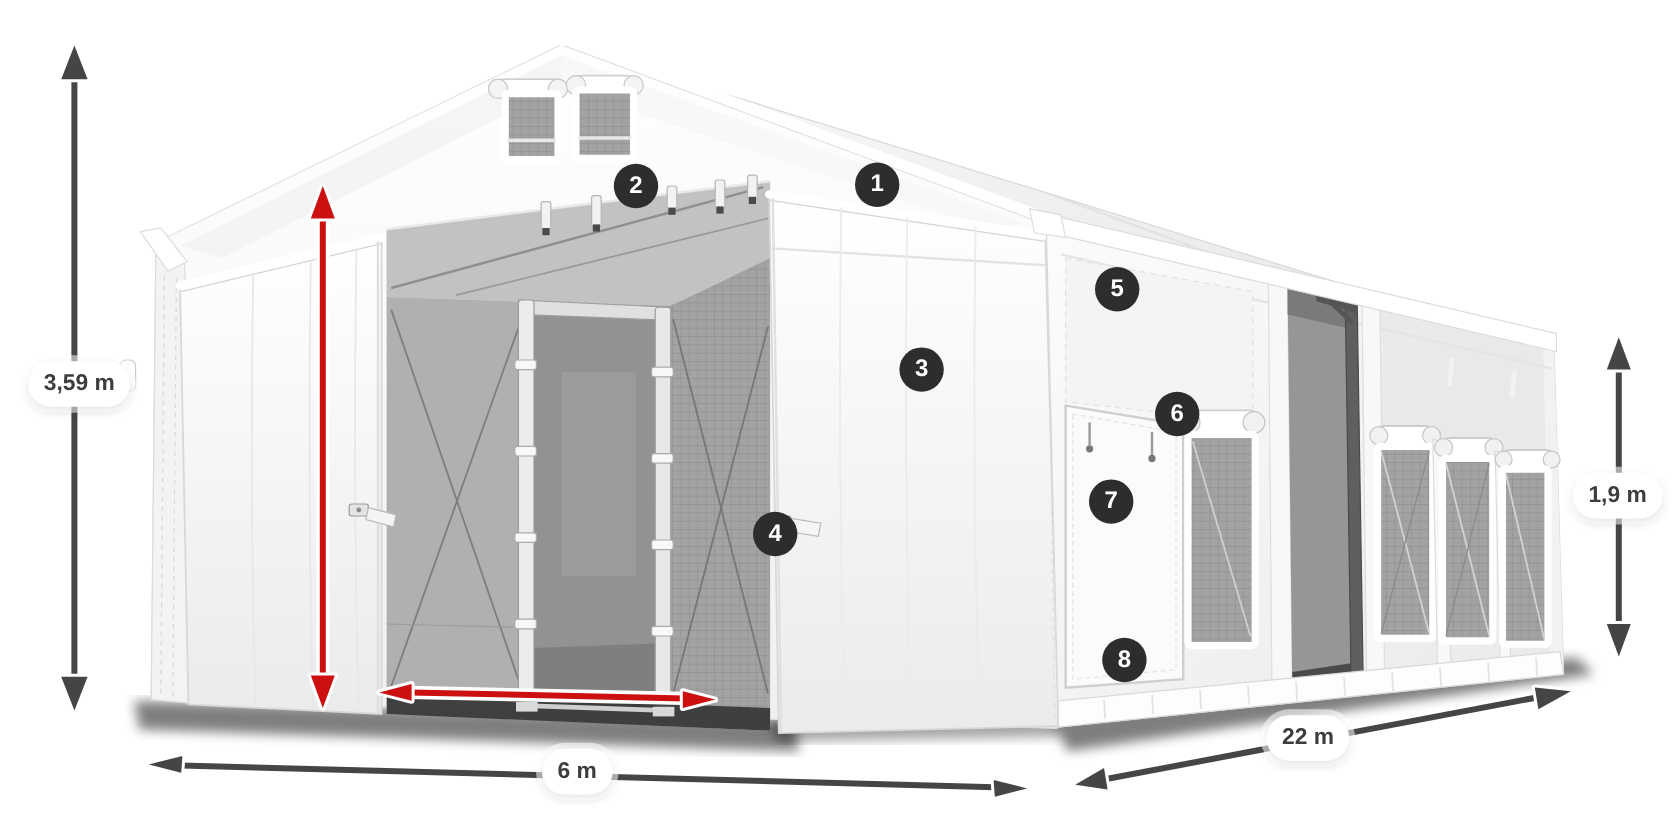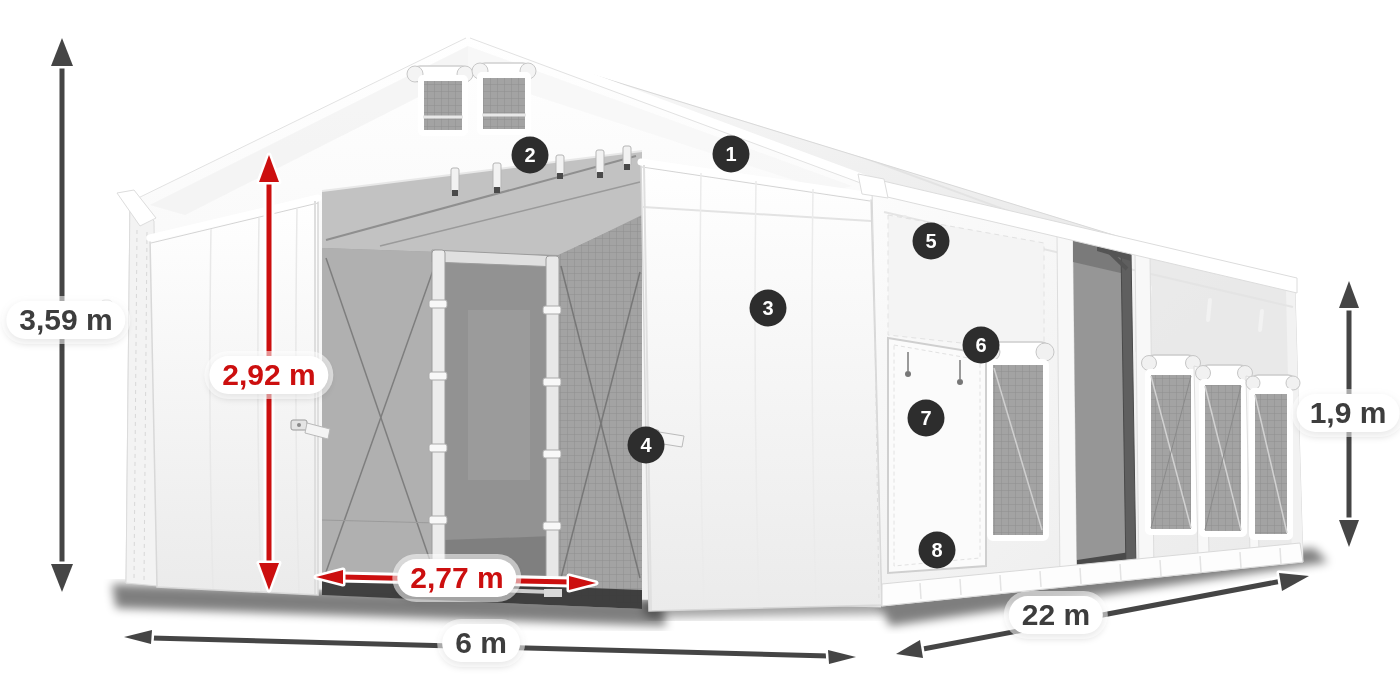--- a/index.html
+++ b/index.html
@@ -4,21 +4,21 @@
 <style>
   html,body{margin:0;padding:0;background:#ffffff;}
   .stage{
     position:relative;width:1400px;height:700px;overflow:hidden;
     background:#ffffff;font-family:"Liberation Sans",sans-serif;
   }
   .stage svg{position:absolute;left:0;top:0;}
   .pill{
     position:absolute;transform:translate(-50%,-50%);
     background:#ffffff;border-radius:22px;padding:3px 13px;
-    font-size:30px;font-weight:bold;color:#3d3d3d;white-space:nowrap;
+    font-size:19px;font-weight:bold;color:#3d3d3d;white-space:nowrap;
     box-shadow:0 0 0 5px rgba(255,255,255,0.55),0 3px 8px rgba(0,0,0,0.22);
     line-height:32px;
   }
   .pill.red{color:#cc0f0f;}
   .badge{
     position:absolute;transform:translate(-50%,-50%);
     width:37px;height:37px;border-radius:50%;background:#2d2d2d;color:#ffffff;
     font-size:20px;font-weight:bold;display:flex;align-items:center;justify-content:center;
   }
 </style>
@@ -295,24 +295,22 @@
   </g>
   <g>
     <line x1="1349" y1="306" x2="1349" y2="522" stroke="#ffffff" stroke-width="11"></line>
     <line x1="1349" y1="308" x2="1349" y2="520" stroke="#454545" stroke-width="5"></line>
     <polygon points="1349,281 1339,308 1359,308" fill="#454545" stroke="#ffffff" stroke-width="5" paint-order="stroke" stroke-linejoin="round"></polygon>
     <polygon points="1349,547 1339,520 1359,520" fill="#454545" stroke="#ffffff" stroke-width="5" paint-order="stroke" stroke-linejoin="round"></polygon>
   </g>
 </svg>
 
 <div class="pill" style="left:66px;top:320px;">3,59 m</div>
-<div class="pill red" style="left:269px;top:375px;">2,92 m</div>
-<div class="pill red" style="left:457px;top:578px;">2,77 m</div>
 <div class="pill" style="left:481px;top:643px;">6 m</div>
-<div class="pill" style="left:1056px;top:615px;text-align:right;">22 m</div>
+<div class="pill" style="left:1090px;top:615px;text-align:right;">22 m</div>
 <div class="pill" style="left:1348px;top:413px;">1,9 m</div>
 
 <div class="badge" style="left:731px;top:154px;">1</div>
 <div class="badge" style="left:530px;top:155px;">2</div>
 <div class="badge" style="left:768px;top:308px;">3</div>
 <div class="badge" style="left:646px;top:445px;">4</div>
 <div class="badge" style="left:931px;top:241px;">5</div>
 <div class="badge" style="left:981px;top:345px;">6</div>
 <div class="badge" style="left:926px;top:418px;">7</div>
 <div class="badge" style="left:937px;top:550px;">8</div>

